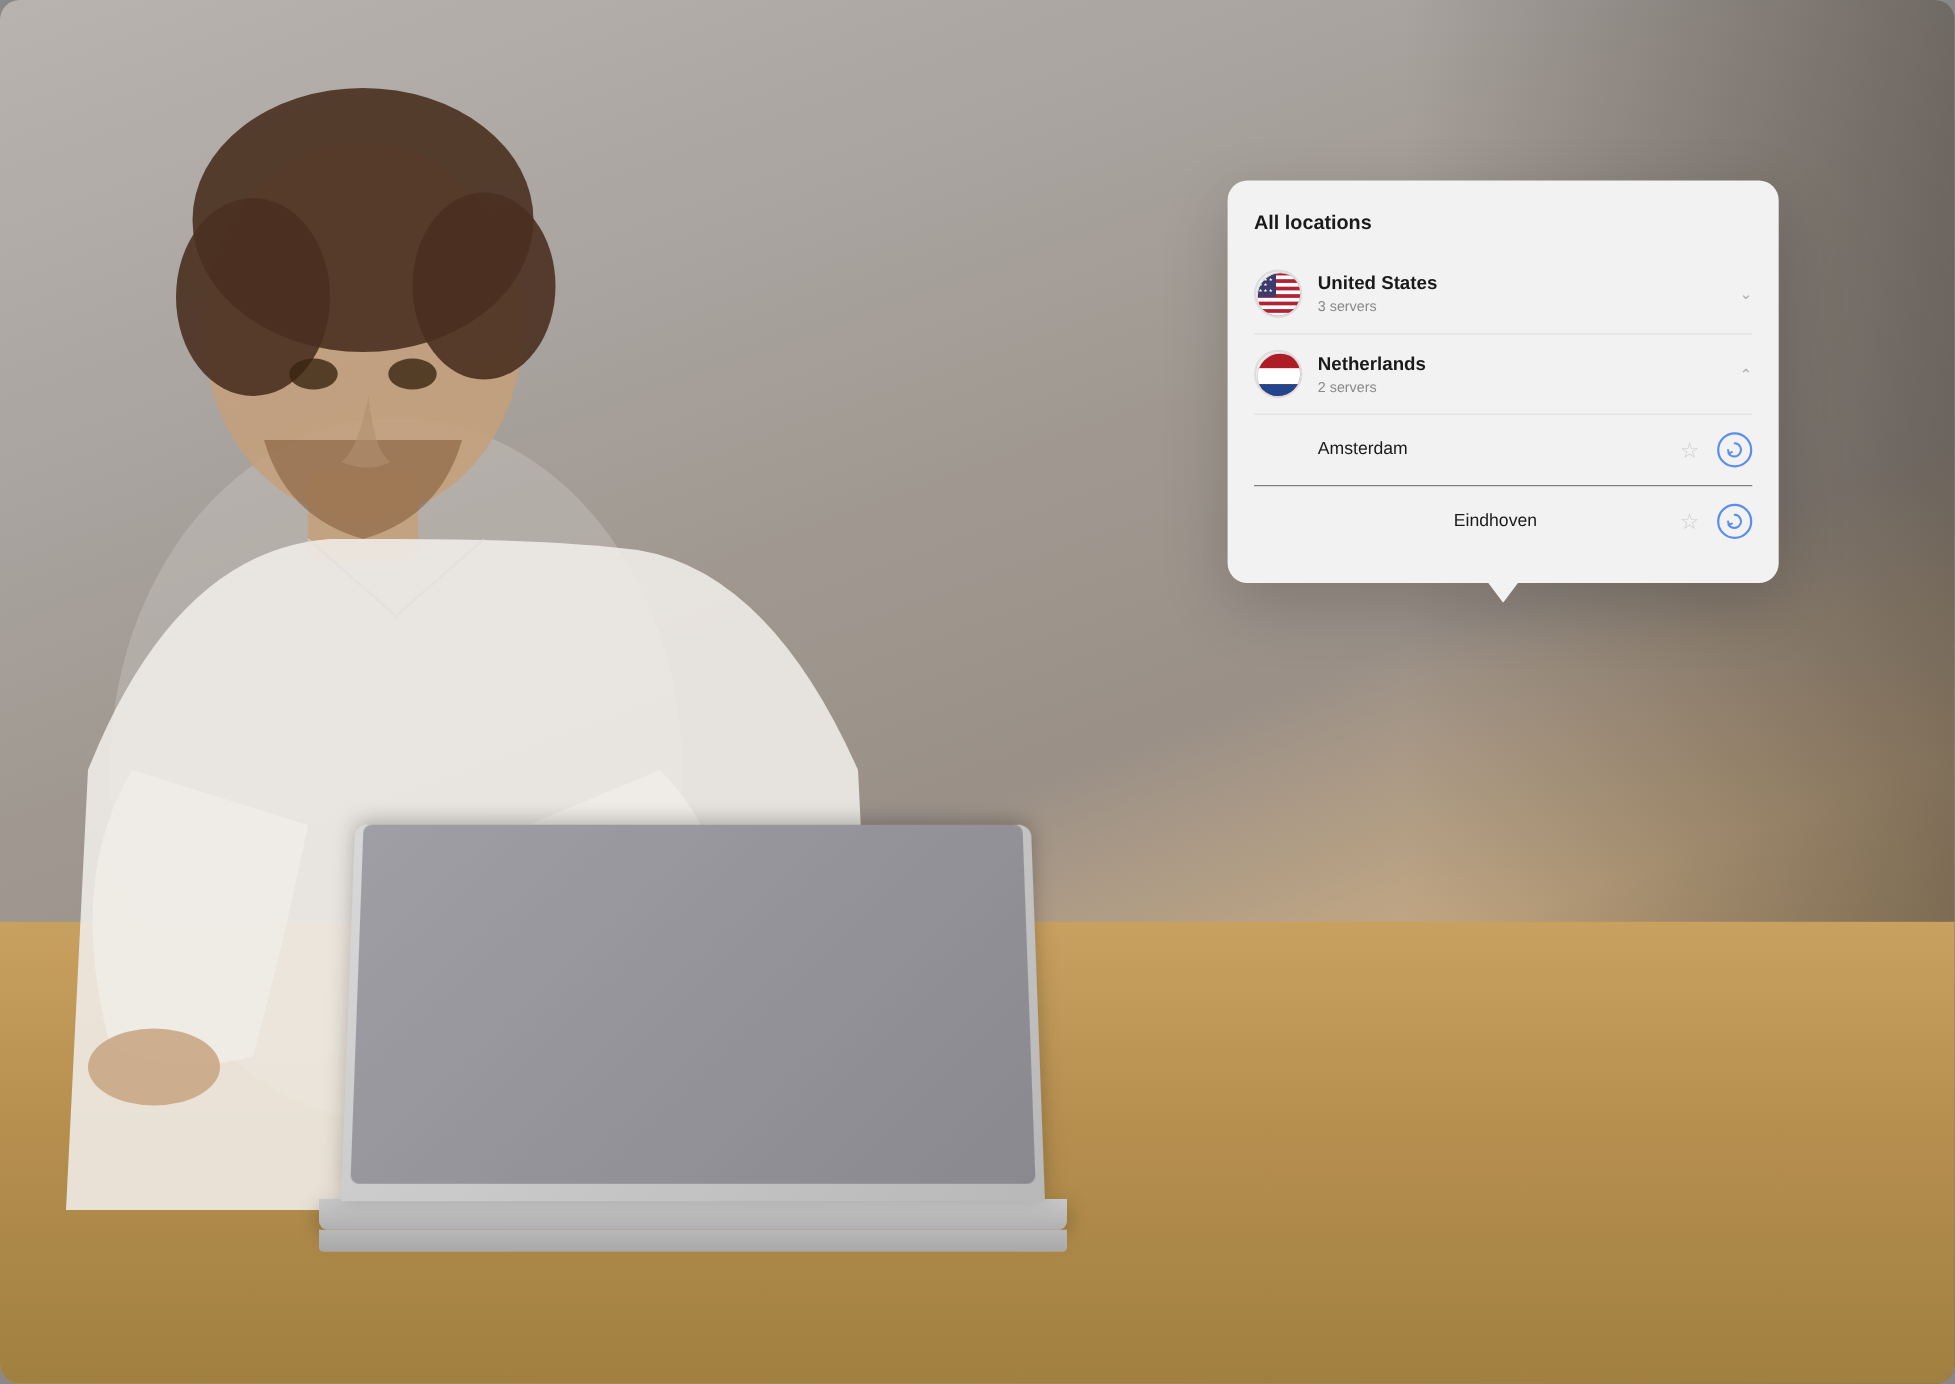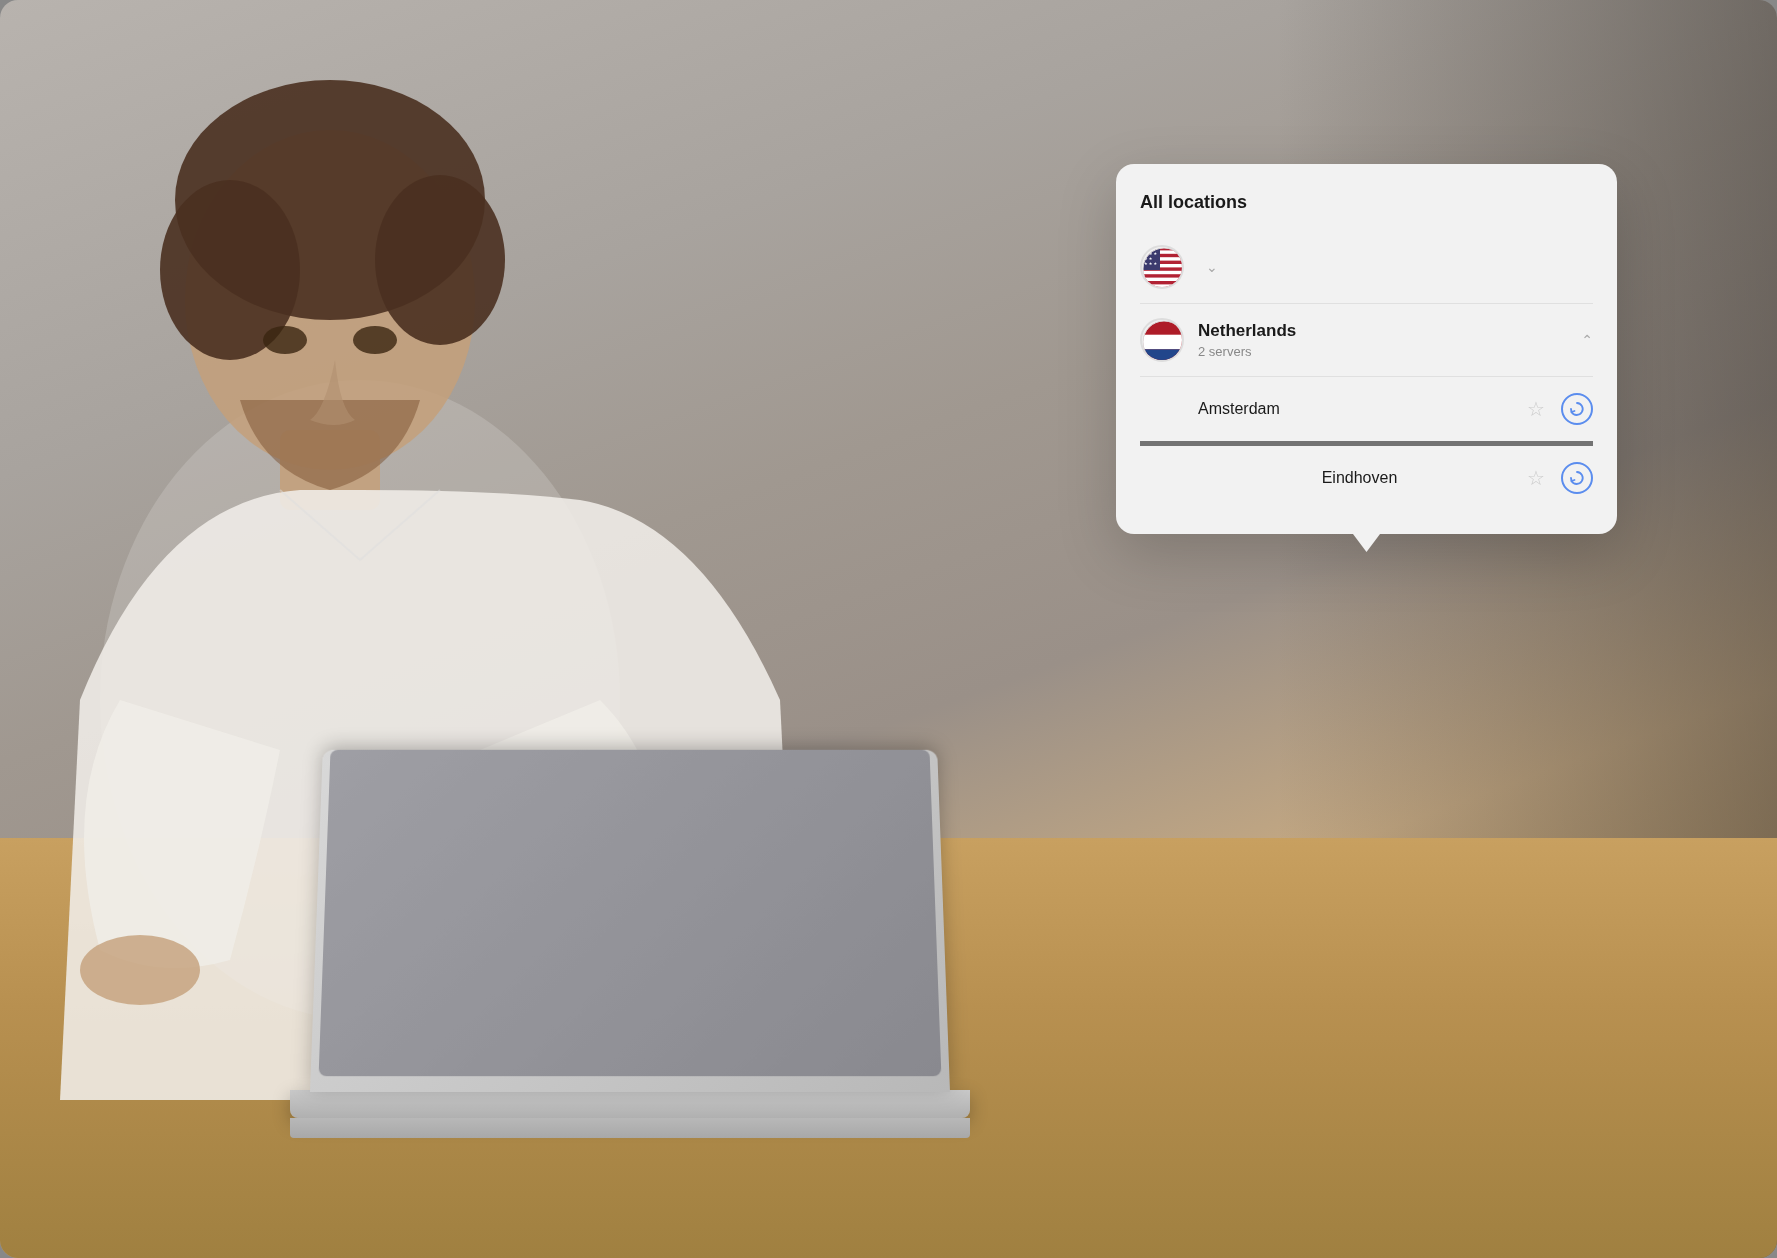--- a/index.html
+++ b/index.html
@@ -106,21 +106,21 @@
       color: #aaa;
       font-size: 14px;
       margin-left: 8px;
     }
 
     
     .city-item {
       display: flex;
       align-items: center;
       padding: 16px 0 16px 58px;
-      border-bottom: 5px solid #737373;
+      border-bottom: 1px solid #737373;
     }
 
     .city-item:last-child {
       border-bottom: none;
       text-align: center;
     }
 
     .city-name {
       font-size: 16px;
       font-weight: 500;
@@ -294,20 +294,24 @@
             <rect y="37.4" width="44" height="3.4" fill="#fff"></rect>
             <rect width="18" height="23" fill="#3C3B6E"></rect>
 
             <text x="2" y="8" font-size="4" fill="#fff">★ ★ ★</text>
             <text x="2" y="13" font-size="4" fill="#fff"> ★ ★</text>
             <text x="2" y="18" font-size="4" fill="#fff">★ ★ ★</text>
           </g>
           <circle cx="22" cy="22" r="21" fill="none" stroke="#ddd" stroke-width="1"></circle>
         </svg>
       </div>
+      <div class="country-info">
+        <div class="country-name">United States</div>
+        <div class="server-count">3 servers</div>
+      </div>
       <div class="chevron">⌄</div>
     </div>
 
     <div class="country-item">
       <div class="flag-circle">
         <svg width="44" height="44" viewBox="0 0 44 44" xmlns="http://www.w3.org/2000/svg">
           <clipPath id="circle-clip-nl">
             <circle cx="22" cy="22" r="21"></circle>
           </clipPath>
           <g clip-path="url(#circle-clip-nl)">

